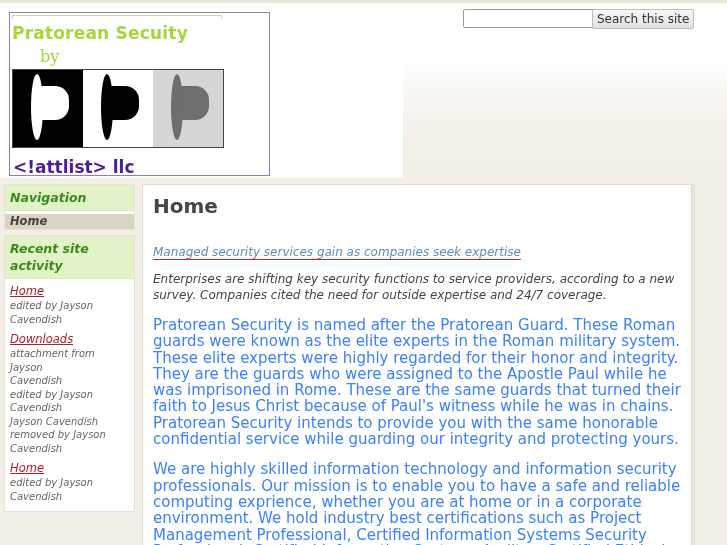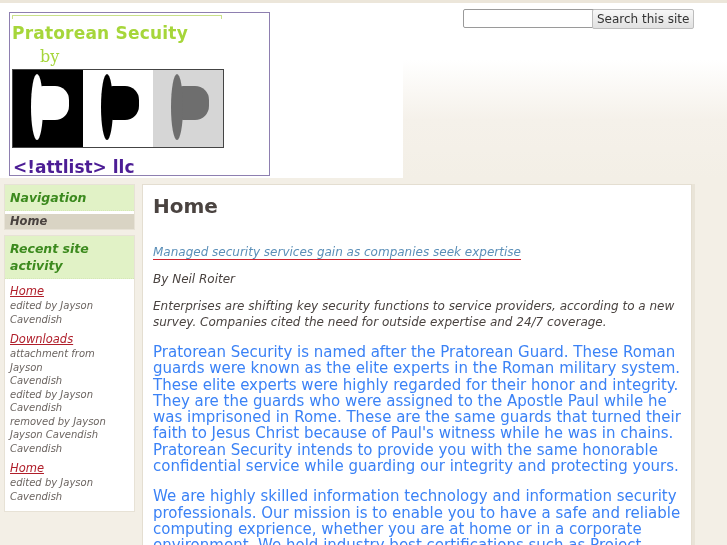--- a/index.html
+++ b/index.html
@@ -132,35 +132,34 @@
         <a class="act-link">Home</a>
         <span class="act-line">edited by Jayson</span>
         <span class="act-line">Cavendish</span>
       </div>
       <div class="act-entry">
         <a class="act-link">Downloads</a>
         <span class="act-line">attachment from Jayson</span>
         <span class="act-line">Cavendish</span>
         <span class="act-line">edited by Jayson</span>
         <span class="act-line">Cavendish</span>
+        <span class="act-line">Jayson Cavendish</span>
         <span class="act-line">removed by Jayson</span>
-        <span class="act-line">Jayson Cavendish</span>
         <span class="act-line">Cavendish</span>
       </div>
       <div class="act-entry">
         <a class="act-link">Home</a>
         <span class="act-line">edited by Jayson</span>
         <span class="act-line">Cavendish</span>
       </div>
 
     </div>
   </div>
 </div>
 
 <div class="main">
   <h1 class="page-title">Home</h1>
   <a class="article-link">Managed security services gain as companies seek expertise</a>
-  <div class="byline">By Neil Roiter</div>
   <div class="summary">Enterprises are shifting key security functions to service providers, according to a new survey. Companies cited the need for outside expertise and 24/7 coverage.</div>
   <div class="para">Pratorean Security is named after the Pratorean Guard.  These Roman guards were known as the elite experts in the Roman military system.  These elite experts were highly regarded for their honor and integrity.  They are the guards who were assigned to the Apostle Paul while he was imprisoned in Rome.  These are the same guards that turned their faith to Jesus Christ because of Paul's witness while he was in chains.  Pratorean Security intends to provide you with the same honorable confidential service while guarding our integrity and protecting yours.</div>
   <div class="para">We are highly skilled information technology and information security professionals.  Our mission is to enable you to have a safe and reliable computing exprience, whether you are at home or in a corporate environment.  We hold industry best certifications such as Project Management Professional, Certified Information Systems Security Professional, Certified Information Systems Auditor, Certified Ethical Hacker, Computer Hacking</div>
 </div>
 <div class="main-shadow"></div>
 
 </body></html>

